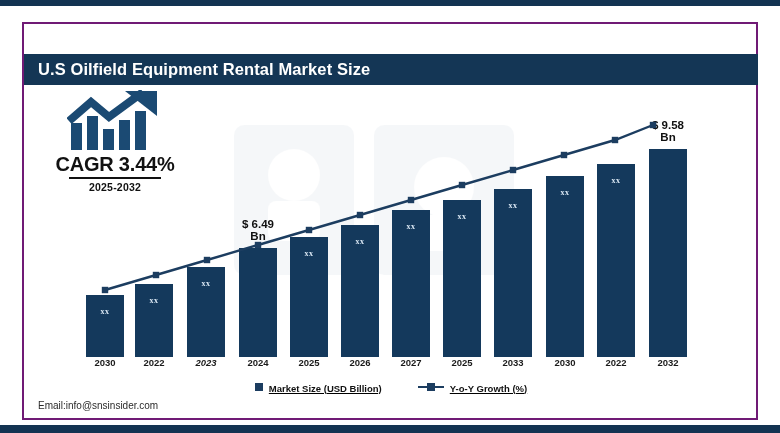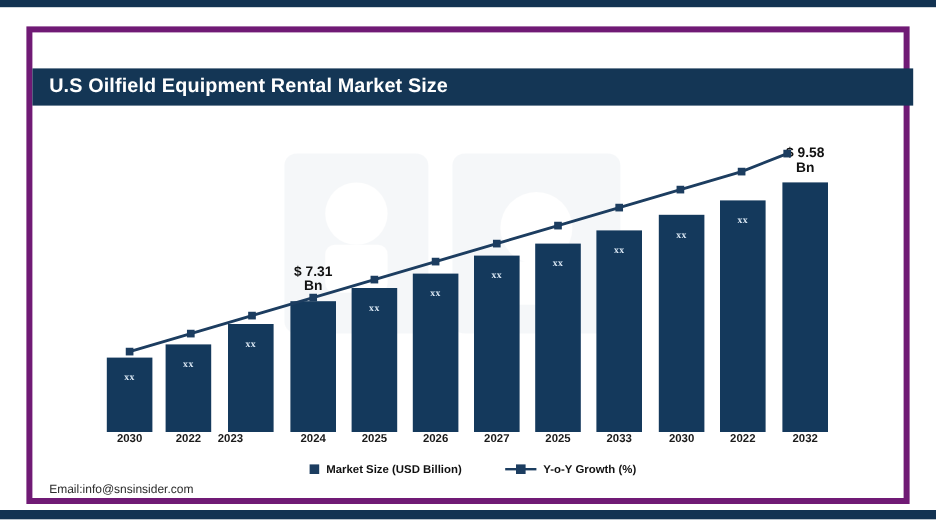--- a/index.html
+++ b/index.html
@@ -10,21 +10,21 @@
   }
   #root{position:relative;width:780px;height:433px;background:#ffffff;}
 
   .edge-strip{position:absolute;left:0;width:780px;background:#133352;}
   .edge-top{top:0;height:6px;}
   .edge-bottom{bottom:0;height:8px;}
 
   .panel{
     position:absolute;left:22px;top:22px;width:736px;height:398px;
     background:#ffffff;
-    border:5px solid #701a75;
+    border:2px solid #701a75;
     box-sizing:border-box;
   }
 
   .title-bar{
     position:absolute;left:0px;top:30px;width:734px;height:31px;
     background:#143655;
     display:flex;align-items:center;
   }
   .title-text{
     color:#ffffff;font-size:16.5px;font-weight:bold;
@@ -85,21 +85,21 @@
   .cagr-range{
     text-align:center;font-size:10.5px;font-weight:bold;color:#111111;
     letter-spacing:.2px;
   }
 
   
   .legend{
     position:absolute;left:0;top:355px;width:734px;height:18px;
     display:flex;align-items:center;justify-content:center;gap:36px;
   }
-  .legend-item{display:flex;align-items:center;gap:6px;}
+  .legend-item{display:flex;align-items:flex-start;gap:6px;text-decoration:underline;}
   .legend-swatch{width:8px;height:8px;background:#1c3d60;display:block;}
   .legend-line{position:relative;width:26px;height:8px;display:block;}
   .legend-line:before{
     content:"";position:absolute;left:0;top:3px;width:26px;height:2px;background:#1c3d60;
   }
   .legend-line:after{
     content:"";position:absolute;left:9px;top:0px;width:8px;height:8px;background:#1c3d60;
   }
   .legend-label{font-size:9.5px;font-weight:bold;color:#111111;}
 
@@ -144,21 +144,21 @@
             <div class="bar-xx" style="top: 12px; color: rgb(220, 233, 245);">xx</div>
           </div>
           <div class="bar" style="left: 111px; width: 38px; height: 73px; background: rgb(20, 57, 92);">
             <div class="bar-xx" style="top: 12px; color: rgb(220, 233, 245);">xx</div>
           </div>
           <div class="bar" style="left: 163px; width: 38px; height: 90px; background: rgb(20, 57, 92);">
             <div class="bar-xx" style="top: 12px; color: rgb(220, 233, 245);">xx</div>
           </div>
           <div class="bar" style="left: 215px; width: 38px; height: 109px; background: rgb(20, 57, 92);"></div>
           <div class="bar-callout" style="left: 199px; width: 70px; top: 133px;">
-            <div>$ 7.31</div>
+            <div>$ 6.49</div>
             <div>Bn</div>
           </div>
           <div class="bar" style="left: 266px; width: 38px; height: 120px; background: rgb(20, 57, 92);">
             <div class="bar-xx" style="top: 12px; color: rgb(220, 233, 245);">xx</div>
           </div>
           <div class="bar" style="left: 317px; width: 38px; height: 132px; background: rgb(20, 57, 92);">
             <div class="bar-xx" style="top: 12px; color: rgb(220, 233, 245);">xx</div>
           </div>
           <div class="bar" style="left: 368px; width: 38px; height: 147px; background: rgb(20, 57, 92);">
             <div class="bar-xx" style="top: 12px; color: rgb(220, 233, 245);">xx</div>
@@ -196,32 +196,46 @@
           <rect x="536.8" y="66.8" width="6.4" height="6.4" fill="#1c3d60"></rect>
           <rect x="587.8" y="51.8" width="6.4" height="6.4" fill="#1c3d60"></rect>
           <rect x="625.8" y="36.8" width="6.4" height="6.4" fill="#1c3d60"></rect>
         </svg>
 
     </div>
 
     <div class="axis-labels">
         <div class="axis-tick" style="left: 52px; width: 58px;">2030</div>
         <div class="axis-tick" style="left: 101px; width: 58px;">2022</div>
-        <div class="axis-tick" style="left: 136px; width: 58px;">2023</div>
+        <div class="axis-tick" style="left: 153px; width: 58px; font-style: italic;">2023</div>
         <div class="axis-tick" style="left: 205px; width: 58px;">2024</div>
         <div class="axis-tick" style="left: 256px; width: 58px;">2025</div>
         <div class="axis-tick" style="left: 307px; width: 58px;">2026</div>
         <div class="axis-tick" style="left: 358px; width: 58px;">2027</div>
         <div class="axis-tick" style="left: 409px; width: 58px;">2025</div>
         <div class="axis-tick" style="left: 460px; width: 58px;">2033</div>
         <div class="axis-tick" style="left: 512px; width: 58px;">2030</div>
         <div class="axis-tick" style="left: 563px; width: 58px;">2022</div>
         <div class="axis-tick" style="left: 615px; width: 58px;">2032</div>
       </div>
 
+    <div class="cagr">
+      <svg class="cagr-icon" width="96" height="62" viewBox="0 0 96 62" xmlns="http://www.w3.org/2000/svg">
+        <rect x="4" y="33" width="11" height="27" fill="#1b4a73"></rect>
+        <rect x="20" y="26" width="11" height="34" fill="#1b4a73"></rect>
+        <rect x="36" y="39" width="11" height="21" fill="#1b4a73"></rect>
+        <rect x="52" y="30" width="11" height="30" fill="#1b4a73"></rect>
+        <rect x="68" y="21" width="11" height="39" fill="#1b4a73"></rect>
+        <path d="M2,31 L24,12 L42,27 L76,2" stroke="#1b4a73" stroke-width="8" fill="none" stroke-linejoin="miter"></path>
+        <path d="M58,1 L90,1 L90,26 Z" fill="#1b4a73"></path>
+      </svg>
+      <div class="cagr-value">CAGR 3.44%</div>
+      <div class="cagr-rule"></div>
+      <div class="cagr-range">2025-2032</div>
+    </div>
 
     <div class="legend">
         <div class="legend-item">
           <span class="legend-swatch" style="background: rgb(28, 61, 96);"></span>
           <span class="legend-label">Market Size (USD Billion)</span>
         </div>
         <div class="legend-item">
           <span class="legend-line"></span>
           <span class="legend-label">Y-o-Y Growth (%)</span>
         </div>

